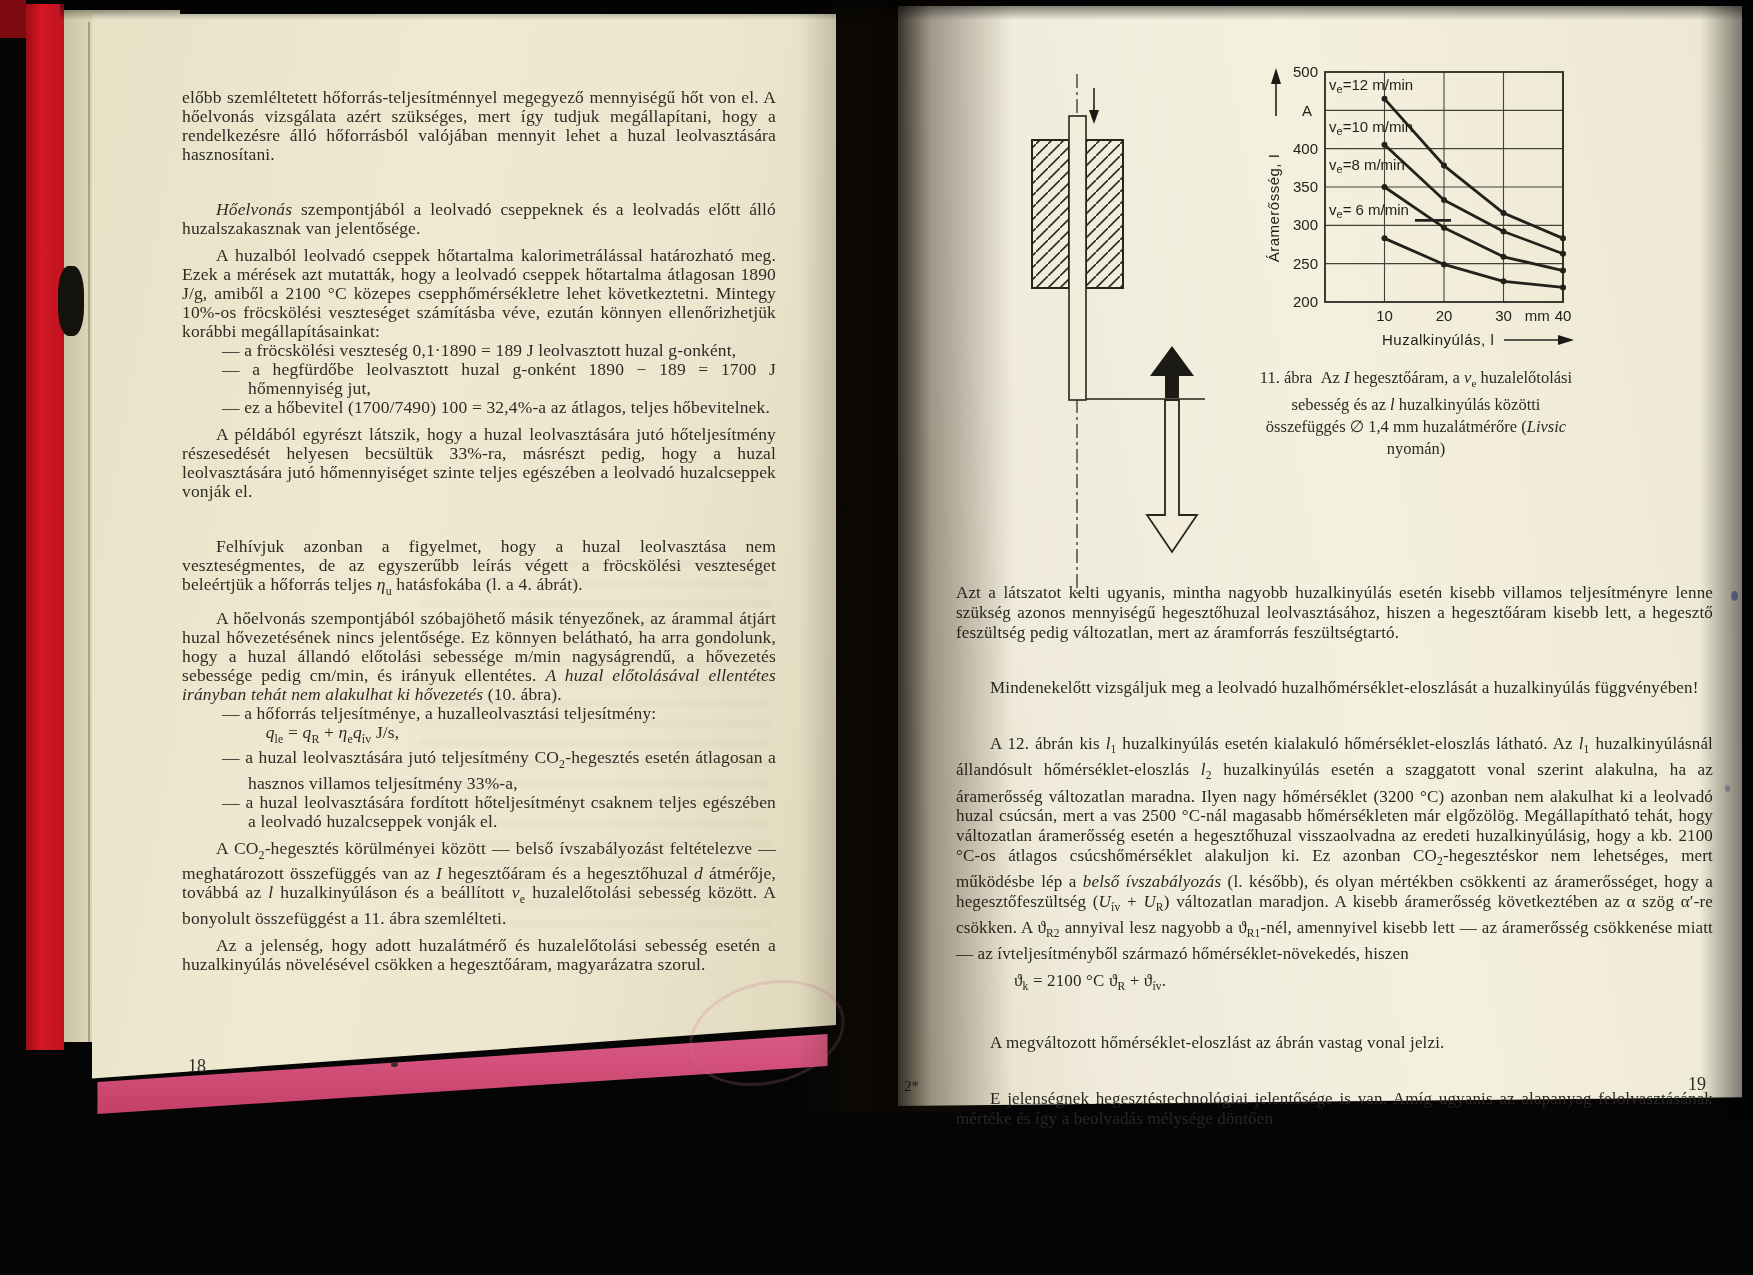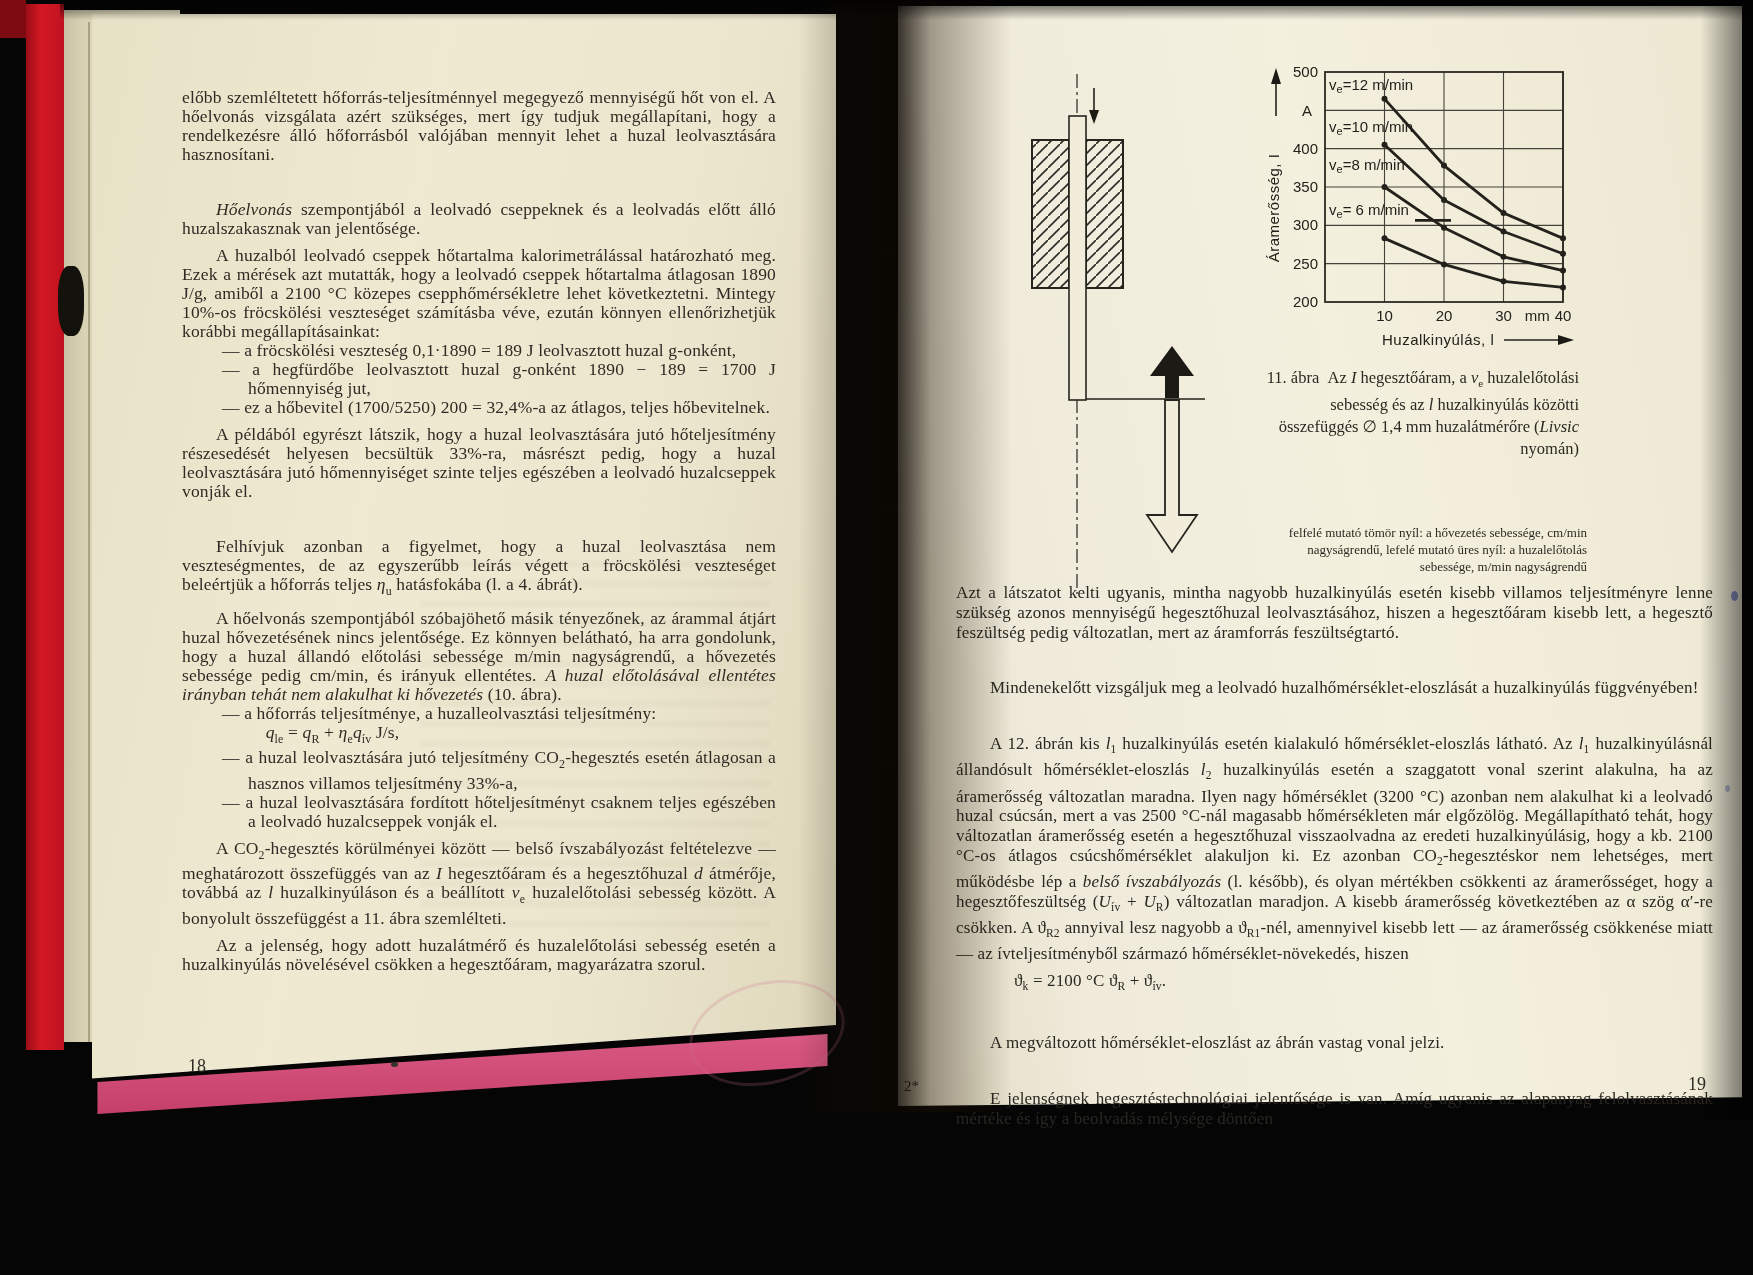--- a/index.html
+++ b/index.html
@@ -36,21 +36,21 @@
   
   .page-text{position:absolute;text-align:justify;color:#2e2b24;letter-spacing:.15px;}
   #left-text{left:182px;top:88px;width:594px;font-size:17.5px;line-height:19px;}
   #right-text{left:956px;top:583px;width:757px;font-size:17px;line-height:19.8px;color:#2a2721;}
   .ln{margin:0;}
   .ln.pi{text-indent:34px;margin-top:36px;}
   .ln.g{margin-top:8px;}
   .ln.li{margin-left:66px;text-indent:-26px;}
   .ln.fml{margin:7px 0 7px 58px;text-indent:0;text-align:left;}
   sub{font-size:68%;}
-  .caption{position:absolute;color:#2c2922;text-align:right;}
+  .caption{position:absolute;color:#2c2922;text-align:center;}
   #cap11{left:1253px;top:367px;width:326px;font-size:16.5px;line-height:22px;}
   #cap10t{left:1253px;top:481px;width:340px;font-size:16.5px;line-height:21px;}
   #cap10n{left:1253px;top:524px;width:334px;font-size:13px;line-height:17.2px;}
   .pagenum{position:absolute;color:#2e2b24;font-size:18px;}
   
   .grid{stroke:#45423a;stroke-width:1.1;}
   .frame{fill:none;stroke:#2b2922;stroke-width:1.8;}
   .tick{font-family:"Liberation Sans",sans-serif;font-size:15px;fill:#23211b;}
   .slabel{font-family:"Liberation Sans",sans-serif;font-size:15px;fill:#1f1d18;}
   .alabel{font-family:"Liberation Sans",sans-serif;font-size:15px;fill:#23211b;letter-spacing:.5px;}
@@ -76,21 +76,21 @@
   <div class="pink-band"></div>
   <div class="page-left"></div>
   <div class="page-right"></div>
 
   <div id="left-text" class="page-text">
       <div class="ln p">előbb szemléltetett hőforrás-teljesítménnyel megegyező mennyiségű hőt von el. A hőelvonás vizsgálata azért szükséges, mert így tudjuk megállapítani, hogy a rendelkezésre álló hőforrásból valójában mennyit lehet a huzal leolvasztására hasznosítani.</div>
       <div class="ln pi"><i>Hőelvonás</i> szempontjából a leolvadó cseppeknek és a leolvadás előtt álló huzalszakasznak van jelentősége.</div>
       <div class="ln pi g">A huzalból leolvadó cseppek hőtartalma kalorimetrálással határozható meg. Ezek a mérések azt mutatták, hogy a leolvadó cseppek hőtartalma átlagosan 1890 J/g, amiből a 2100 °C közepes csepphőmérsékletre lehet következtetni. Mintegy 10%-os fröcskölési veszteséget számításba véve, ezután könnyen ellenőrizhetjük korábbi megállapításainkat:</div>
       <div class="ln li">— a fröcskölési veszteség 0,1·1890 = 189 J leolvasztott huzal g-onként,</div>
       <div class="ln li">— a hegfürdőbe leolvasztott huzal g-onként 1890 − 189 = 1700 J hőmennyiség jut,</div>
-      <div class="ln li">— ez a hőbevitel (1700/5250) 200 = 32,4%-a az átlagos, teljes hőbevitelnek.</div>
+      <div class="ln li">— ez a hőbevitel (1700/7490) 100 = 32,4%-a az átlagos, teljes hőbevitelnek.</div>
       <div class="ln pi g">A példából egyrészt látszik, hogy a huzal leolvasztására jutó hőteljesítmény részesedését helyesen becsültük 33%-ra, másrészt pedig, hogy a huzal leolvasztására jutó hőmennyiséget szinte teljes egészében a leolvadó huzalcseppek vonják el.</div>
       <div class="ln pi">Felhívjuk azonban a figyelmet, hogy a huzal leolvasztása nem veszteségmentes, de az egyszerűbb leírás végett a fröcskölési veszteséget beleértjük a hőforrás teljes <i>η</i><sub>u</sub> hatásfokába (l. a 4. ábrát).</div>
       <div class="ln pi g">A hőelvonás szempontjából szóbajöhető másik tényezőnek, az árammal átjárt huzal hővezetésének nincs jelentősége. Ez könnyen belátható, ha arra gondolunk, hogy a huzal állandó előtolási sebessége m/min nagyságrendű, a hővezetés sebessége pedig cm/min, és irányuk ellentétes. <i>A huzal előtolásával ellentétes irányban tehát nem alakulhat ki hővezetés</i> (10. ábra).</div>
       <div class="ln li">— a hőforrás teljesítménye, a huzalleolvasztási teljesítmény:<br> <i>q</i><sub>le</sub> = <i>q</i><sub>R</sub> + <i>η</i><sub>e</sub><i>q</i><sub>ív</sub> J/s,</div>
       <div class="ln li">— a huzal leolvasztására jutó teljesítmény CO<sub>2</sub>-hegesztés esetén átlagosan a hasznos villamos teljesítmény 33%-a,</div>
       <div class="ln li">— a huzal leolvasztására fordított hőteljesítményt csaknem teljes egészében a leolvadó huzalcseppek vonják el.</div>
       <div class="ln pi g">A CO<sub>2</sub>-hegesztés körülményei között — belső ívszabályozást feltételezve — meghatározott összefüggés van az <i>I</i> hegesztőáram és a hegesztőhuzal <i>d</i> átmérője, továbbá az <i>l</i> huzalkinyúláson és a beállított <i>v</i><sub>e</sub> huzalelőtolási sebesség között. A bonyolult összefüggést a 11. ábra szemlélteti.</div>
       <div class="ln pi g">Az a jelenség, hogy adott huzalátmérő és huzalelőtolási sebesség esetén a huzalkinyúlás növelésével csökken a hegesztőáram, magyarázatra szorul.</div>
     </div>
   <div class="pagenum" style="left:188px;top:1056px;">18</div>
@@ -167,21 +167,20 @@
       <line x1="175" y1="170.36666666666667" x2="211" y2="170.36666666666667" class="curve" stroke-width="2"></line>
       <text transform="translate(39,158) rotate(-90)" class="alabel" text-anchor="middle">Áramerősség, I</text>
       <line x1="36" y1="66" x2="36" y2="30" class="axline"></line>
       <polygon points="31,34 41,34 36,18" class="solid"></polygon>
       <text x="142" y="295" class="alabel">Huzalkinyúlás, l</text>
       <line x1="264" y1="290" x2="322" y2="290" class="axline"></line>
       <polygon points="318,285 318,295 334,290" class="solid"></polygon>
     </svg>
 
   <div id="cap11" class="caption">11. ábra Az <i>I</i> hegesztőáram, a <i>v</i><sub>e</sub> huzalelőtolási sebesség és az <i>l</i> huzalkinyúlás közötti összefüggés ∅ 1,4 mm huzalátmérőre (<i>Livsic</i> nyomán)</div>
-  <div id="cap10n" class="caption">felfelé mutató tömör nyíl: a hővezetés sebessége, cm/min nagyságrendű, lefelé mutató üres nyíl: a huzalelőtolás sebessége, m/min nagyságrendű</div>
 
   <div id="right-text" class="page-text">
       <div class="ln p">Azt a látszatot kelti ugyanis, mintha nagyobb huzalkinyúlás esetén kisebb villamos teljesítményre lenne szükség azonos mennyiségű hegesztőhuzal leolvasztásához, hiszen a hegesztőáram kisebb lett, a hegesztő feszültség pedig változatlan, mert az áramforrás feszültségtartó.</div>
       <div class="ln pi">Mindenekelőtt vizsgáljuk meg a leolvadó huzalhőmérséklet-eloszlását a huzalkinyúlás függvényében!</div>
       <div class="ln pi">A 12. ábrán kis <i>l</i><sub>1</sub> huzalkinyúlás esetén kialakuló hőmérséklet-eloszlás látható. Az <i>l</i><sub>1</sub> huzalkinyúlásnál állandósult hőmérséklet-eloszlás <i>l</i><sub>2</sub> huzalkinyúlás esetén a szaggatott vonal szerint alakulna, ha az áramerősség változatlan maradna. Ilyen nagy hőmérséklet (3200 °C) azonban nem alakulhat ki a leolvadó huzal csúcsán, mert a vas 2500 °C-nál magasabb hőmérsékleten már elgőzölög. Megállapítható tehát, hogy változatlan áramerősség esetén a hegesztőhuzal visszaolvadna az eredeti huzalkinyúlásig, hogy a kb. 2100 °C-os átlagos csúcshőmérséklet alakuljon ki. Ez azonban CO<sub>2</sub>-hegesztéskor nem lehetséges, mert működésbe lép a <i>belső ívszabályozás</i> (l. később), és olyan mértékben csökkenti az áramerősséget, hogy a hegesztőfeszültség (<i>U</i><sub>ív</sub> + <i>U</i><sub>R</sub>) változatlan maradjon. A kisebb áramerősség következtében az α szög α′-re csökken. A ϑ<sub>R2</sub> annyival lesz nagyobb a ϑ<sub>R1</sub>-nél, amennyivel kisebb lett — az áramerősség csökkenése miatt — az ívteljesítményből származó hőmérséklet-növekedés, hiszen</div>
       <div class="ln fml">ϑ<sub>k</sub> = 2100 °C ϑ<sub>R</sub> + ϑ<sub>ív</sub>.</div>
       <div class="ln pi">A megváltozott hőmérséklet-eloszlást az ábrán vastag vonal jelzi.</div>
       <div class="ln pi">E jelenségnek hegesztéstechnológiai jelentősége is van. Amíg ugyanis az alapanyag felolvasztásának mértéke és így a beolvadás mélysége döntően</div>
     </div>
   <div class="pagenum" style="left:904px;top:1078px;font-size:15px;">2*</div>

